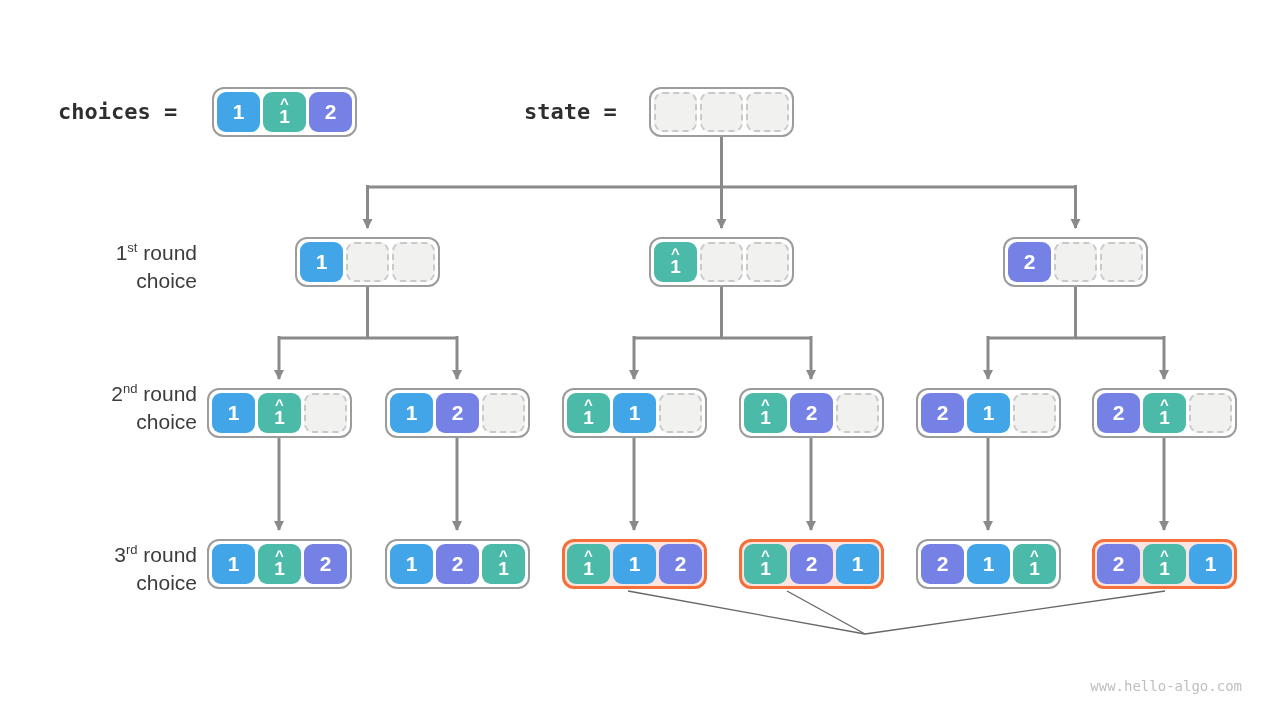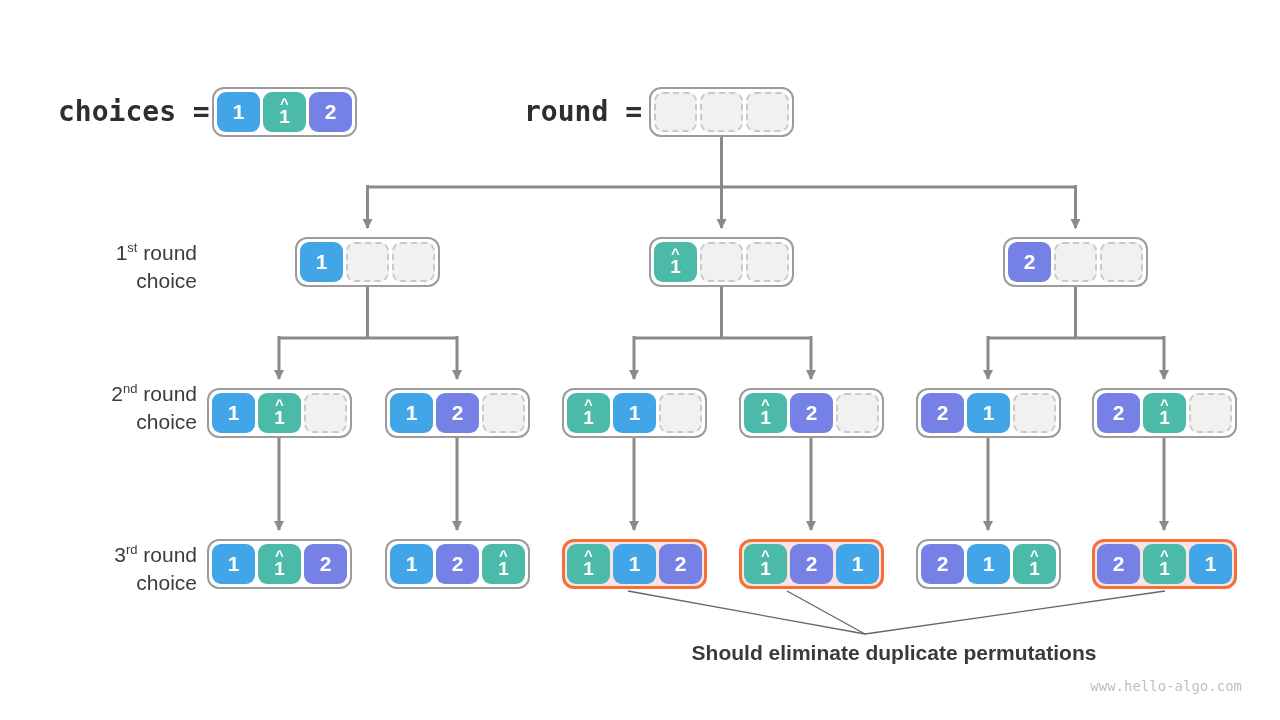--- a/index.html
+++ b/index.html
@@ -2,21 +2,21 @@
 <html style="--blue: #41a5e8; --teal: #4cbaa8; --purple: #7681e5; --orange: #f4703b; --pink: #fbe4e0; --arrow: #8a8a8a; --border: #9c9c9c;"><head>
 <meta charset="utf-8">
 <style>
   html,body{margin:0;padding:0;background:#fff;}
   #canvas{position:relative;width:1280px;height:720px;background:#ffffff;overflow:hidden;
           font-family:"Liberation Sans", sans-serif;}
   svg.connectors{position:absolute;left:0;top:0;width:1280px;height:720px;pointer-events:none;}
 
   
   .eq-label{position:absolute;font-family:"DejaVu Sans Mono", monospace;font-weight:bold;
-            font-size:28px;color:#2e2e2e;line-height:26px;white-space:pre;}
+            font-size:22px;color:#2e2e2e;line-height:26px;white-space:pre;}
 
   
   .row-label{position:absolute;width:170px;text-align:right;font-size:21px;color:#3c3c3c;
              line-height:28px;}
   .row-label sup{font-size:13px;}
 
   
   .node{position:absolute;box-sizing:border-box;width:145px;height:50px;background:#fff;
         border:2px solid var(--border,#9c9c9c);border-radius:12px;padding:3px;
         display:flex;gap:3px;align-items:center;justify-content:flex-start;}
@@ -79,21 +79,21 @@
       <line x1="1164" y1="438" x2="1164" y2="530" marker-end="url(#ah)"></line>
     </g>
     <g stroke="#666" stroke-width="1.3" fill="none">
       <path d="M628,591 L865,634"></path>
       <path d="M787,591 L865,634"></path>
       <path d="M1165,591 L865,634"></path>
     </g>
   </svg>
 
   <div class="eq-label" style="left:58px;top:99px;">choices =</div>
-  <div class="eq-label" style="left:524px;top:99px;">round =</div>
+  <div class="eq-label" style="left:524px;top:99px;">state =</div>
 
   <div class="row-label" style="left:27px;top:234px;">
     <span>1</span><sup>st</sup><span> round</span><br>
     <span>choice</span>
   </div>
   <div class="row-label" style="left:27px;top:375px;">
     <span>2</span><sup>nd</sup><span> round</span><br>
     <span>choice</span>
   </div>
   <div class="row-label" style="left:27px;top:536px;">
@@ -242,15 +242,14 @@
         <div class="cell c-teal">
           <span class="stack">
             <span class="hat">^</span>
             <span class="digit">1</span>
           </span>
         </div>
         <div class="cell c-blue">1</div>
       </div>
     </div>
 
-  <div class="annotation">Should eliminate duplicate permutations</div>
   <div class="watermark">www.hello-algo.com</div>
 </div>
 
 </body></html>

